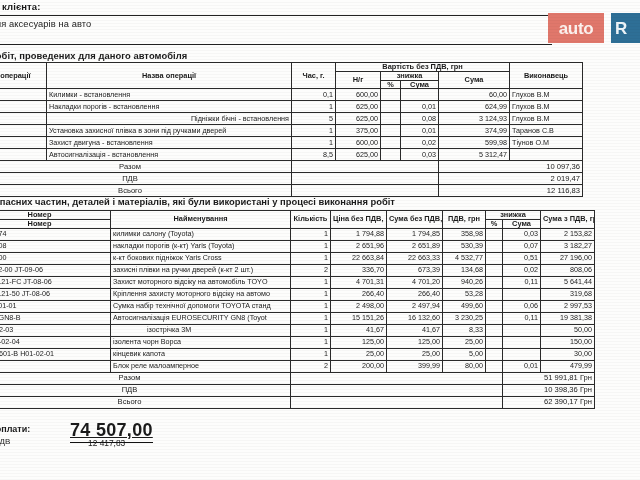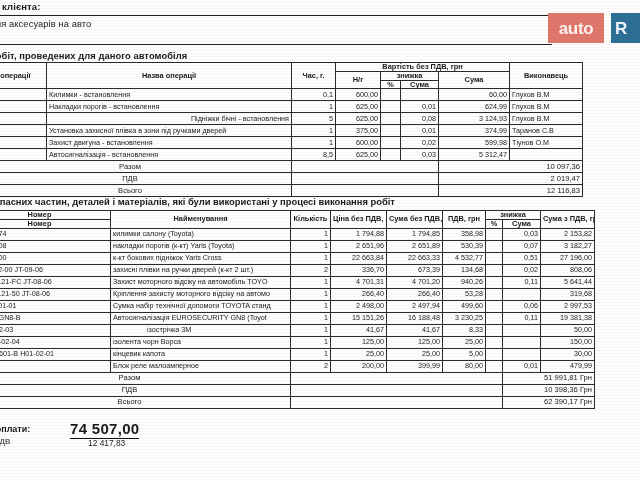--- a/index.html
+++ b/index.html
@@ -50,22 +50,22 @@
 
   
   #tbl-works{left:-32px;top:62px;width:614px;}
   
   #sec2-title{left:-10px;top:196px;font-size:9.4px;font-weight:bold;}
   #tbl-parts{left:-32px;top:210px;width:626px;}
 
   
   #pay-label{left:-18px;top:424px;font-size:9px;font-weight:bold;}
   #pay-vat-label{left:-14px;top:437px;font-size:8px;}
-  #pay-amount{left:70px;top:420px;font-size:15px;font-weight:bold;letter-spacing:.3px;
-              border-bottom:1.6px solid #111;padding-bottom:1px;}
+  #pay-amount{left:70px;top:420px;font-size:18px;font-weight:bold;letter-spacing:.3px;
+              border-bottom:1.6px solid #111;padding-bottom:1px;text-decoration:underline;}
   #pay-vat-amount{left:88px;top:438px;font-size:8.4px;}
   #pay-words{left:178px;top:421px;font-size:12.5px;font-style:italic;font-weight:bold;letter-spacing:.2px;}
 
   
   .noise{position:absolute;inset:0;z-index:9;pointer-events:none;opacity:.055;
     background-image:
       repeating-linear-gradient(0deg,rgba(0,0,0,.5) 0 1px,transparent 1px 3px);}
 </style>
 </head>
 <body>
@@ -304,21 +304,21 @@
           <td class="num" style="height: 11px;">499,60</td>
           <td class="num" style="height: 11px;"></td>
           <td class="num" style="height: 11px;">0,06</td>
           <td class="num" style="height: 11px;">2 997,53</td>
         </tr>
         <tr>
           <td style="height: 11px;">NGP-ESGN8-B</td>
           <td style="height: 11px;">Автосигналізація EUROSECURITY GN8 (Toyot</td>
           <td class="num" style="height: 11px;">1</td>
           <td class="num" style="height: 11px;">15 151,26</td>
-          <td class="num" style="height: 11px;">16 188,48</td>
+          <td class="num" style="height: 11px;">16 132,60</td>
           <td class="num" style="height: 11px;">3 230,25</td>
           <td class="num" style="height: 11px;"></td>
           <td class="num" style="height: 11px;">0,11</td>
           <td class="num" style="height: 11px;">19 381,38</td>
         </tr>
         <tr>
           <td style="height: 11px;">1)                 H02-02-03</td>
           <td style="height: 11px; padding-left: 36px;">ізострічка 3М</td>
           <td class="num" style="height: 11px;">1</td>
           <td class="num" style="height: 11px;">41,67</td>

